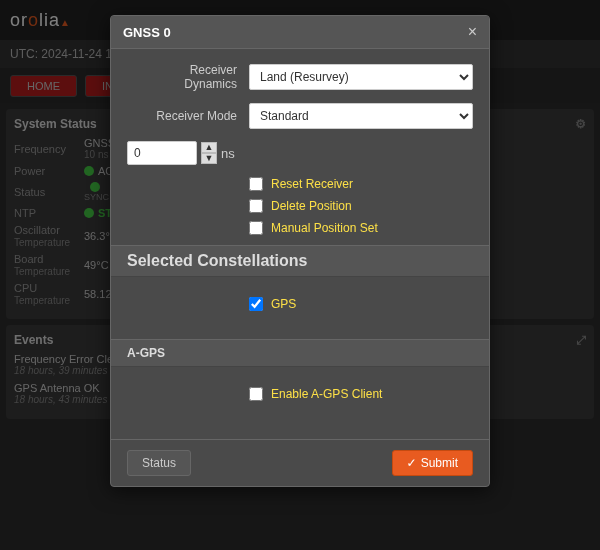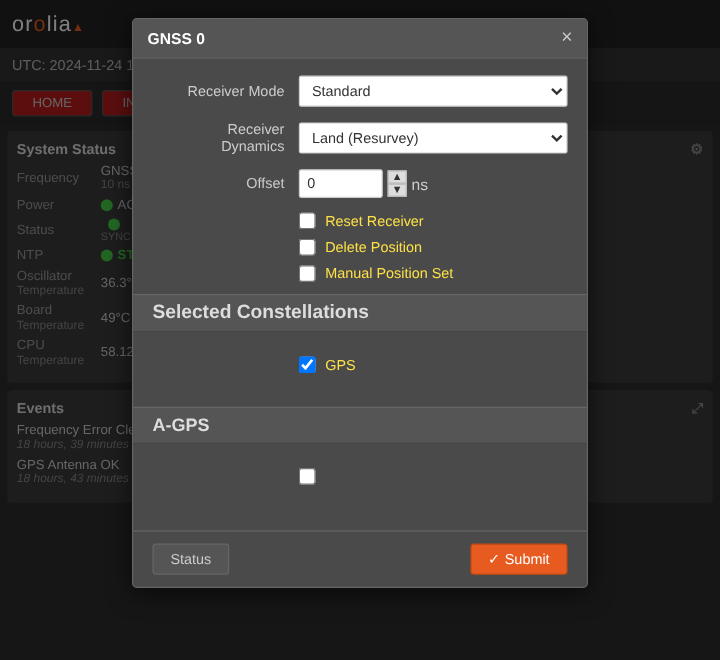--- a/index.html
+++ b/index.html
@@ -280,21 +280,21 @@
     .modal-section-body {
       padding: 10px 0;
     }
 
     
     .agps-section {
       background: #555;
       margin: 10px -16px;
       padding: 6px 16px;
       color: #ddd;
-      font-size: 15px;
+      font-size: 12px;
       font-weight: bold;
       border-top: 1px solid #666;
       border-bottom: 1px solid #444;
     }
 
     
     .modal-footer {
       display: flex;
       justify-content: space-between;
       align-items: center;
@@ -432,50 +432,49 @@
 
 <div class="modal-overlay">
   <div class="modal">
 
     <div class="modal-header">
       <span class="modal-title">GNSS 0</span>
       <button class="modal-close">×</button>
     </div>
 
     <div class="modal-body">
-
-      <div class="form-row">
-        <label class="form-label">Receiver Mode</label>
-        <div class="form-control">
-          <select>
-            <option>Standard</option>
-            <option>Survey</option>
-            <option>Timing</option>
-          </select>
-        </div>
-      </div>
 
       <div class="form-row">
         <label class="form-label">Receiver<br>Dynamics</label>
         <div class="form-control">
           <select>
             <option>Land (Resurvey)</option>
             <option>Stationary</option>
             <option>Pedestrian</option>
             <option>Automotive</option>
             <option>Sea</option>
             <option>Airborne 1G</option>
             <option>Airborne 2G</option>
             <option>Airborne 4G</option>
           </select>
         </div>
       </div>
 
       <div class="form-row">
-        <label class="form-label">Offset</label>
+        <label class="form-label">Receiver Mode</label>
+        <div class="form-control">
+          <select>
+            <option>Standard</option>
+            <option>Survey</option>
+            <option>Timing</option>
+          </select>
+        </div>
+      </div>
+
+      <div class="form-row">
         <div class="offset-row">
           <input type="number" class="offset-input" value="0" style="">
           <div class="spinner-btns">
             <button class="spinner-btn">▲</button>
             <button class="spinner-btn">▼</button>
           </div>
           <span class="offset-unit">ns</span>
         </div>
       </div>
 
@@ -505,20 +504,21 @@
         </div>
       </div>
 
       <div class="agps-section">
         <span>A-GPS</span>
       </div>
 
       <div class="modal-section-body">
         <div class="checkbox-row">
           <input type="checkbox" id="enableAgps" style="">
+          <label class="checkbox-label" for="enableAgps">Enable A-GPS Client</label>
         </div>
       </div>
 
     </div>
 
     <div class="modal-footer">
       <button class="btn-status">Status</button>
       <button class="btn-submit">
         <span>✓</span>
         <span>Submit</span>

